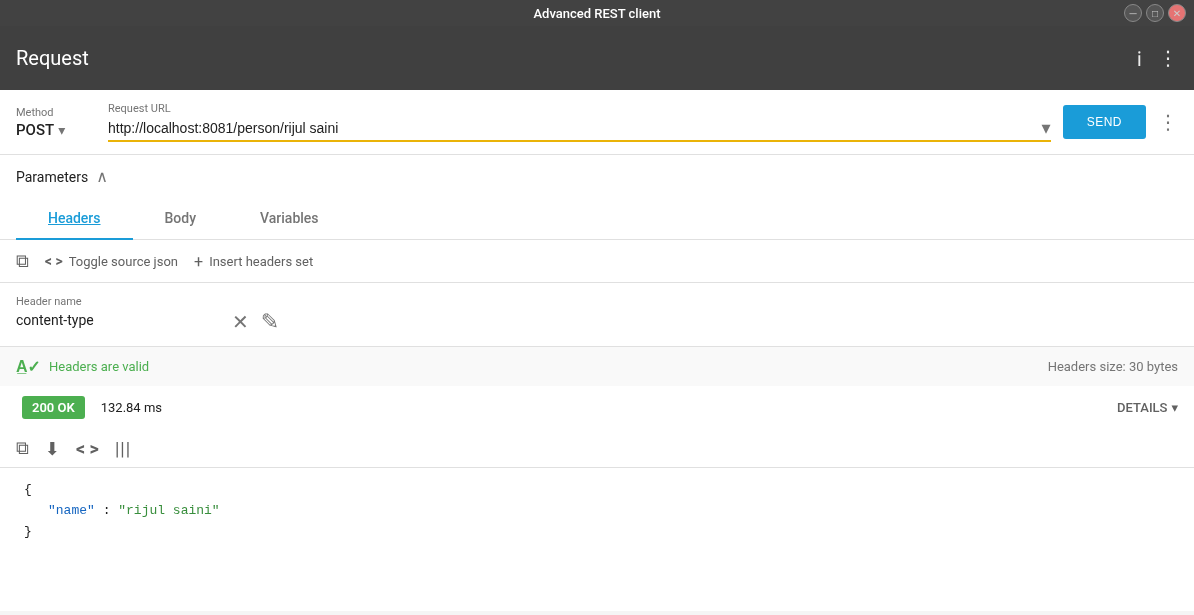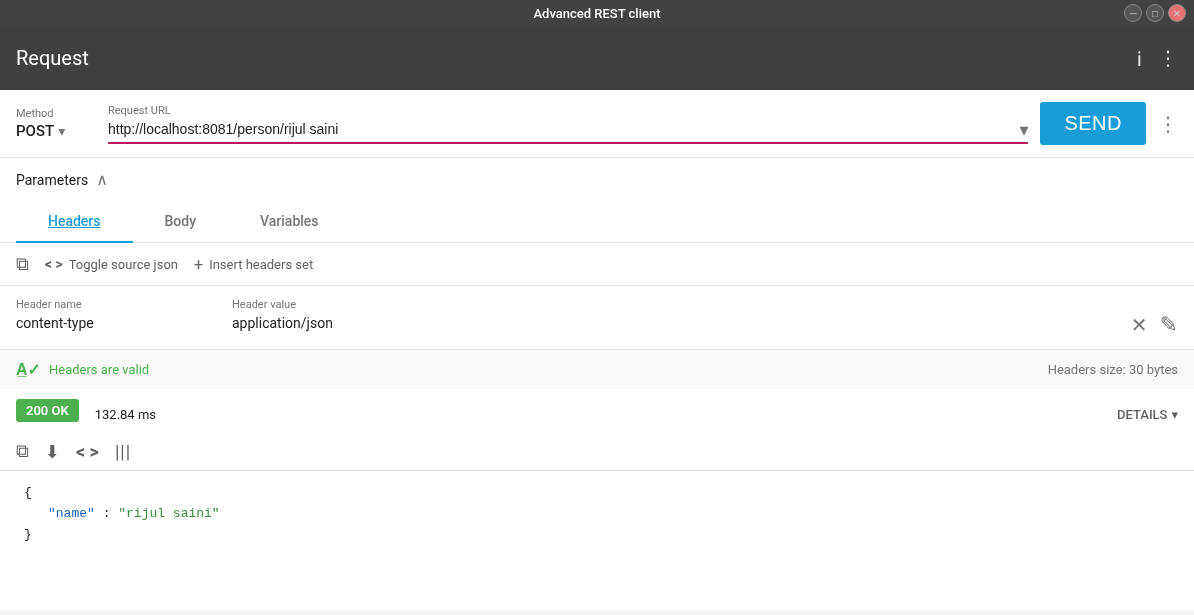--- a/index.html
+++ b/index.html
@@ -106,21 +106,21 @@
       flex-direction: column;
     }
     .url-label {
       font-size: 11px;
       color: #757575;
       margin-bottom: 2px;
     }
     .url-input-row {
       display: flex;
       align-items: center;
-      border-bottom: 2px solid #be185d;
+      border-bottom: 2px solid #eab308;
       padding-bottom: 2px;
     }
     .url-input {
       flex: 1;
       border: none;
       outline: none;
       font-size: 14px;
       color: #212121;
       background: transparent;
     }
@@ -128,21 +128,21 @@
       color: #757575;
       font-size: 18px;
       cursor: pointer;
     }
     .send-btn {
       background: #1a9cd8;
       color: #fff;
       border: none;
       border-radius: 3px;
       padding: 10px 24px;
-      font-size: 20px;
+      font-size: 12px;
       font-weight: 500;
       cursor: pointer;
       letter-spacing: 0.5px;
     }
     .more-icon {
       color: #757575;
       font-size: 20px;
       cursor: pointer;
     }
 
@@ -283,23 +283,24 @@
       font-size: 13px;
     }
     .headers-size {
       color: #757575;
       font-size: 13px;
     }
 
     
     .response-bar {
       display: flex;
-      align-items: flex-end;
+      align-items: center;
       padding: 10px 16px;
       gap: 16px;
+      margin-left: 6px;
     }
     .status-badge {
       background: #4caf50;
       color: #fff;
       border-radius: 3px;
       padding: 4px 10px;
       font-size: 13px;
       font-weight: 600;
     }
     .response-time {
@@ -410,24 +411,20 @@
     <div class="insert-headers">
       <span style="font-size:16px;">+</span>
       <span>Insert headers set</span>
     </div>
   </div>
 
   <div class="header-row">
     <div class="header-name-col">
       <div class="header-field-label">Header name</div>
       <div class="header-field-value">content-type</div>
-    </div>
-    <div class="header-value-col">
-      <div class="header-field-label">Header value</div>
-      <div class="header-field-value">application/json</div>
     </div>
     <div class="header-actions">
       <span class="action-icon">✕</span>
       <span class="action-icon" style="font-size:22px;">✎</span>
     </div>
   </div>
 
 
   <div class="validation-bar">
     <div class="valid-indicator">

